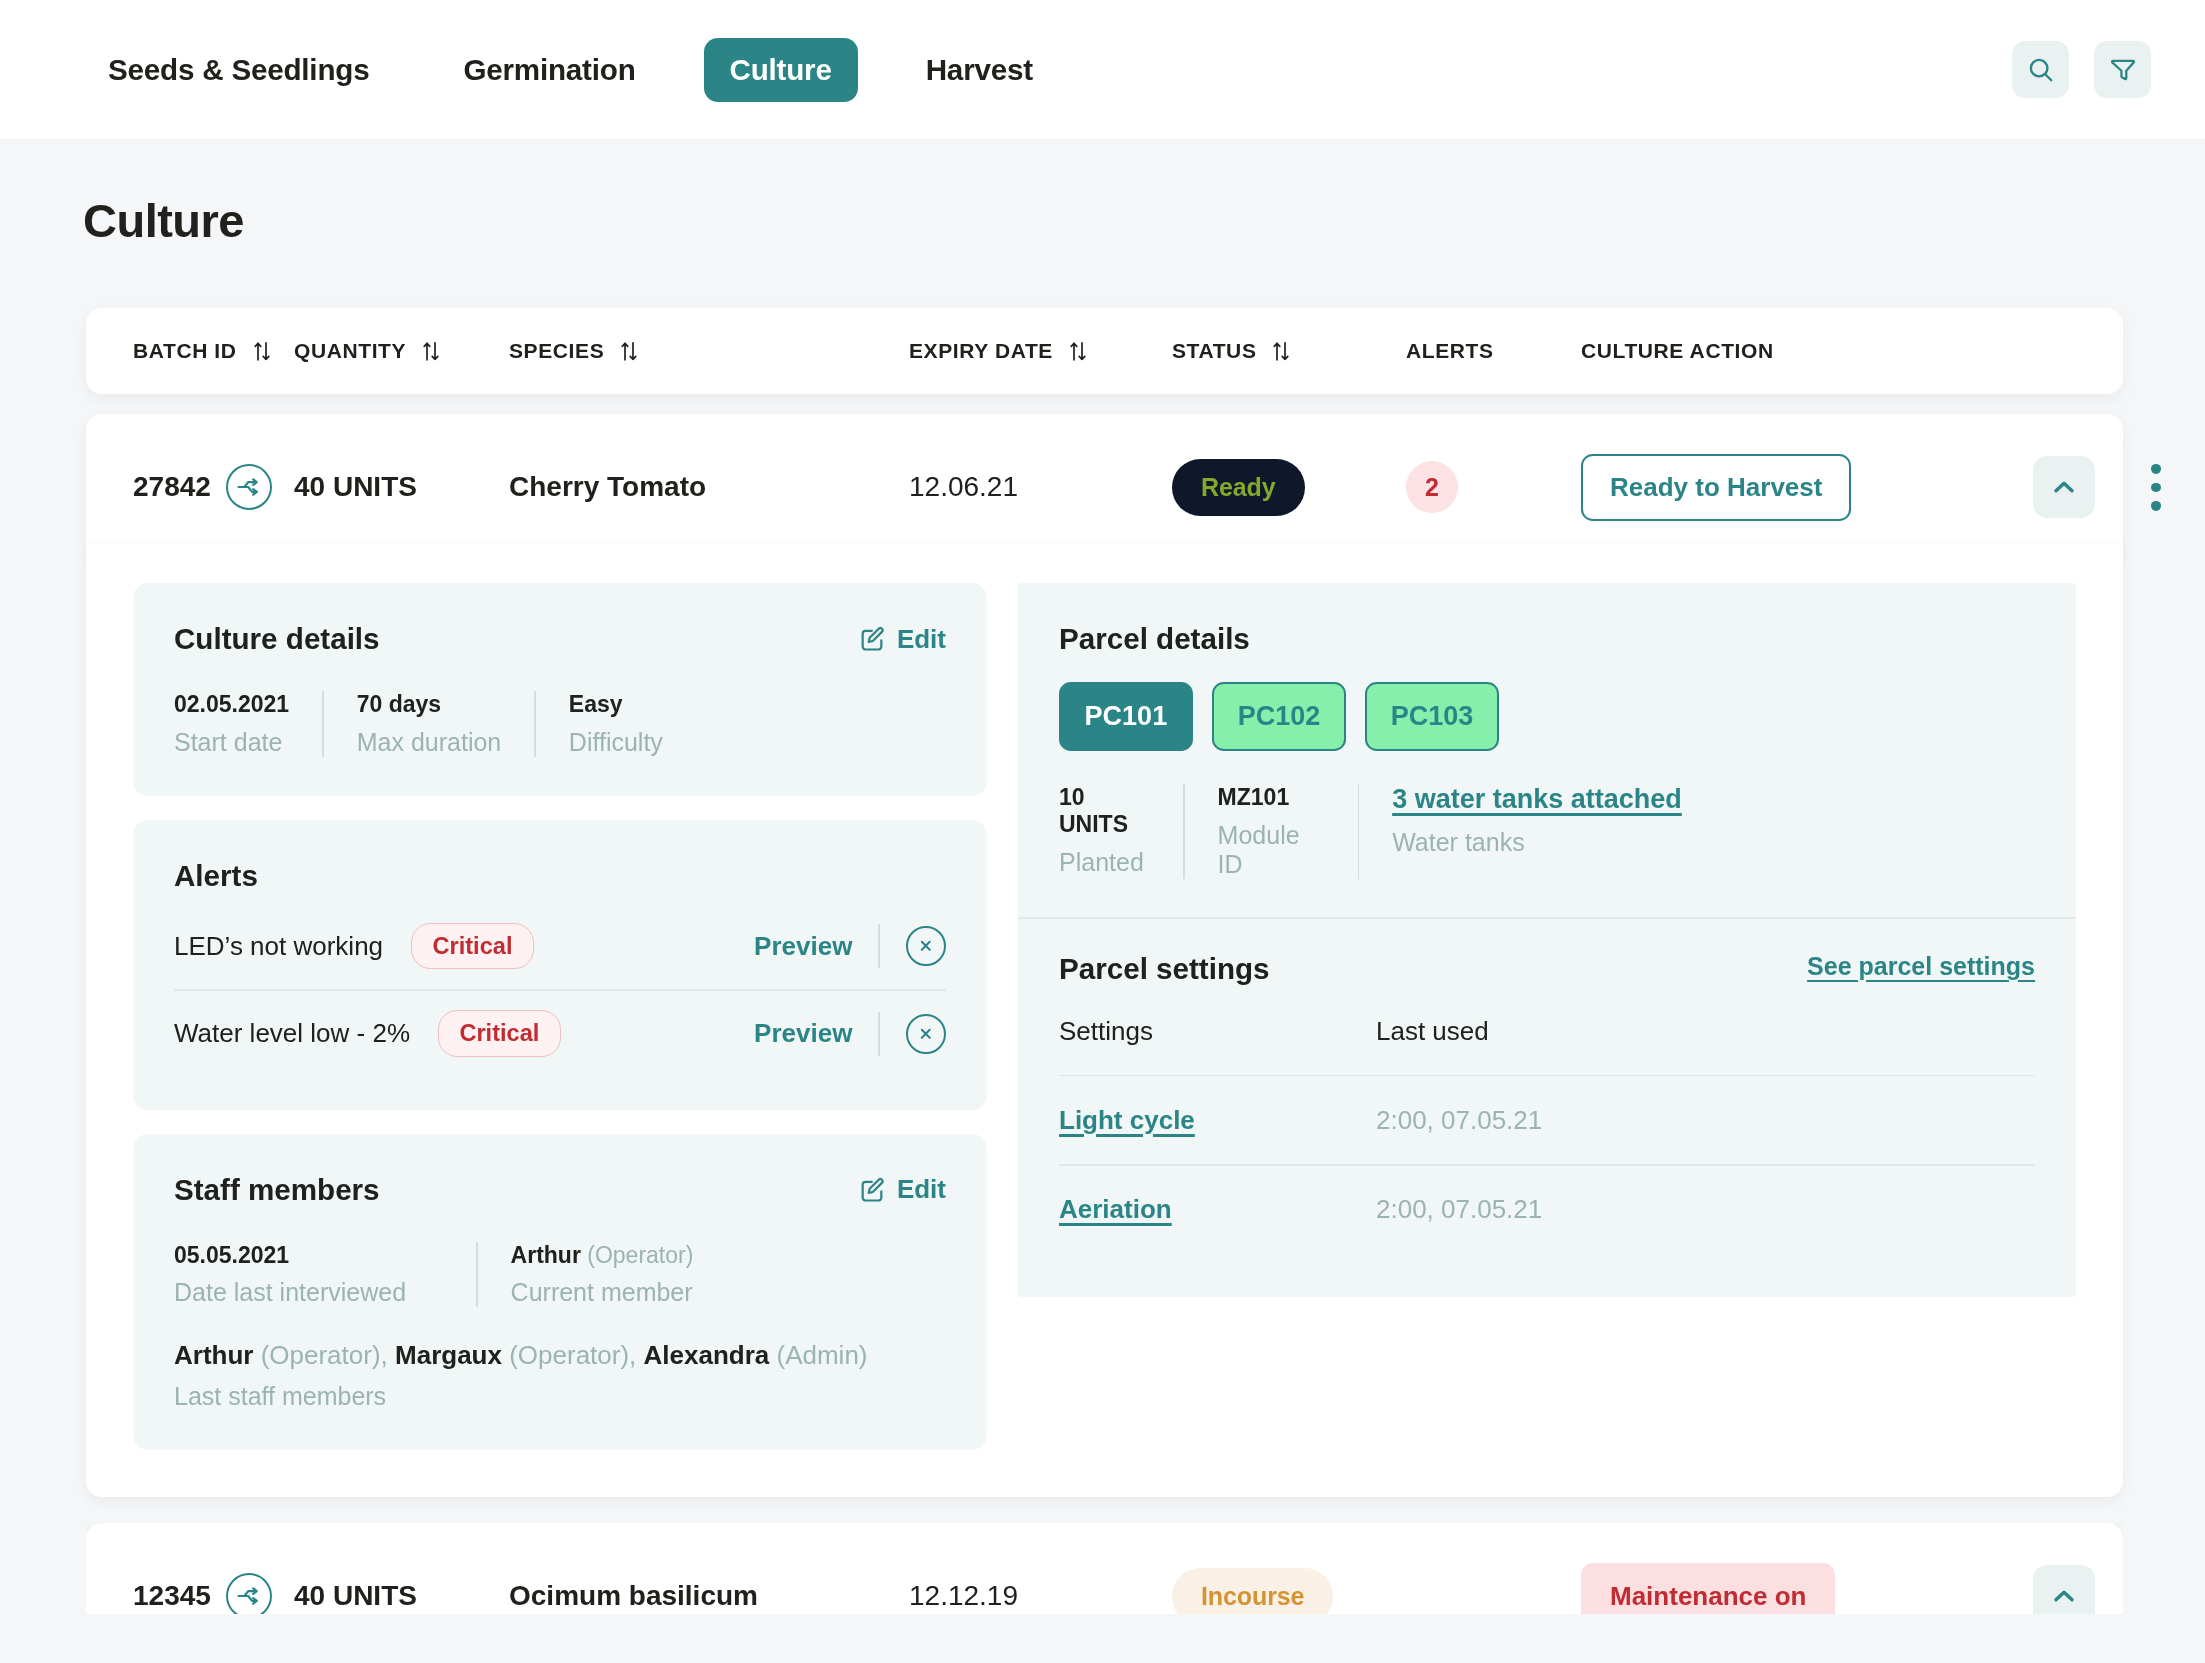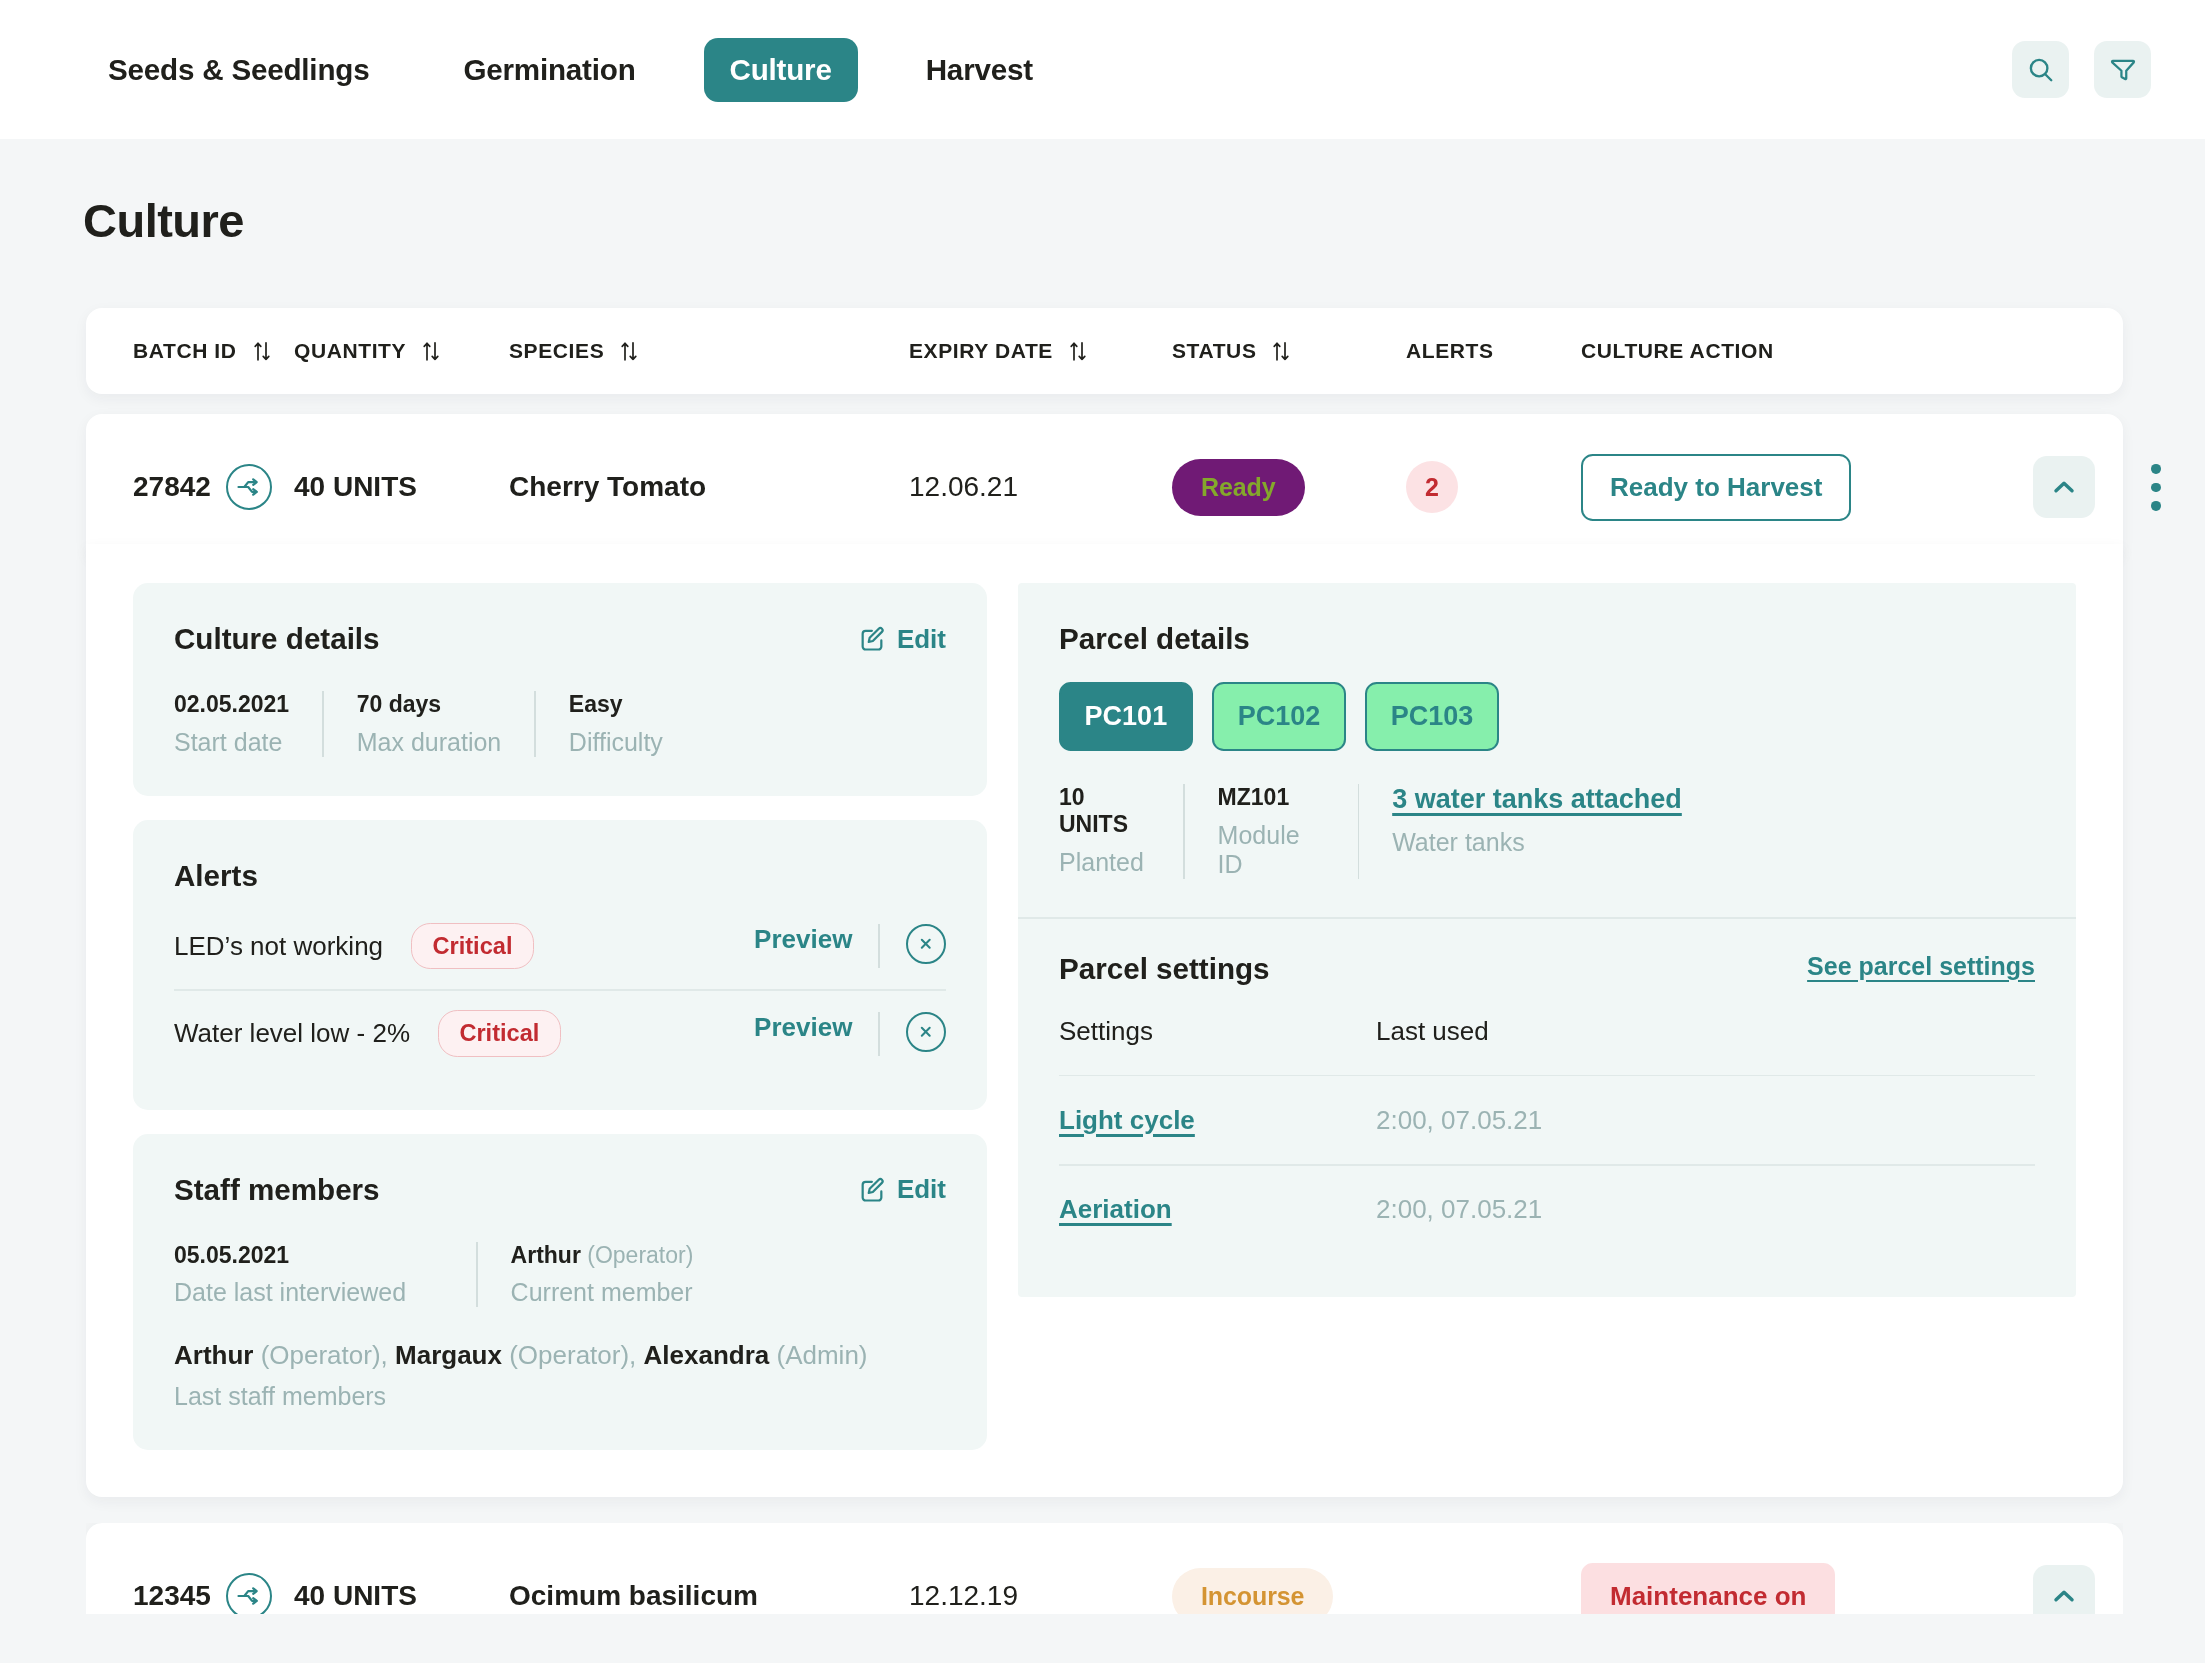--- a/index.html
+++ b/index.html
@@ -71,21 +71,21 @@
     display: flex; align-items: center; justify-content: center;
   }
   .qty { font-size: 28px; font-weight: 700; color: #20201c; }
   .species { font-size: 28px; font-weight: 700; color: #20201c; }
   .expiry { font-size: 28px; font-weight: 400; color: #20201c; }
 
   .badge {
     border-radius: 29px; padding: 14px 29px;
     font-size: 25px; font-weight: 700; letter-spacing: -0.1px;
   }
-  .badge-ready { background: #701a75; color: #84a82b; }
+  .badge-ready { background: #0f172a; color: #84a82b; }
   .badge-incourse { background: #fbf0e6; color: #d49433; }
 
   .alert-pill {
     width: 52px; height: 52px; border-radius: 50%;
     background: #fce2e4; color: #c22b31;
     display: flex; align-items: center; justify-content: center;
     font-size: 25px; font-weight: 700;
   }
 
   .action-btn {
@@ -143,21 +143,21 @@
   
   .alert-line {
     display: flex; align-items: center; height: 75px;
   }
   .alert-name { font-size: 26px; color: #20201c; font-weight: 400; white-space: nowrap; }
   .crit {
     margin-left: 28px; border: 1.6px solid #f0bfc2; background: #fdf1f2;
     border-radius: 19.3px; padding: 8.6px 20.4px;
     font-size: 23.6px; font-weight: 700; color: #c22b31;
   }
-  .alert-right { margin-left: auto; display: flex; align-items: flex-start; gap: 26px; }
+  .alert-right { margin-left: auto; display: flex; align-items: center; gap: 26px; }
   .preview { font-size: 26px; font-weight: 700; color: #2b8587; cursor: pointer; }
   .sep-v { width: 1.6px; height: 44px; background: #d3dedd; }
   .x-circle {
     width: 40px; height: 40px; border-radius: 50%; border: 2.1px solid #2b8587;
     display: flex; align-items: center; justify-content: center; cursor: pointer;
   }
   .hdiv { height: 1.6px; background: #e0e9e8; margin: 5.4px 0; }
 
   .staff-line {
     font-size: 26px; color: #20201c; font-weight: 700; margin-top: 33px;

